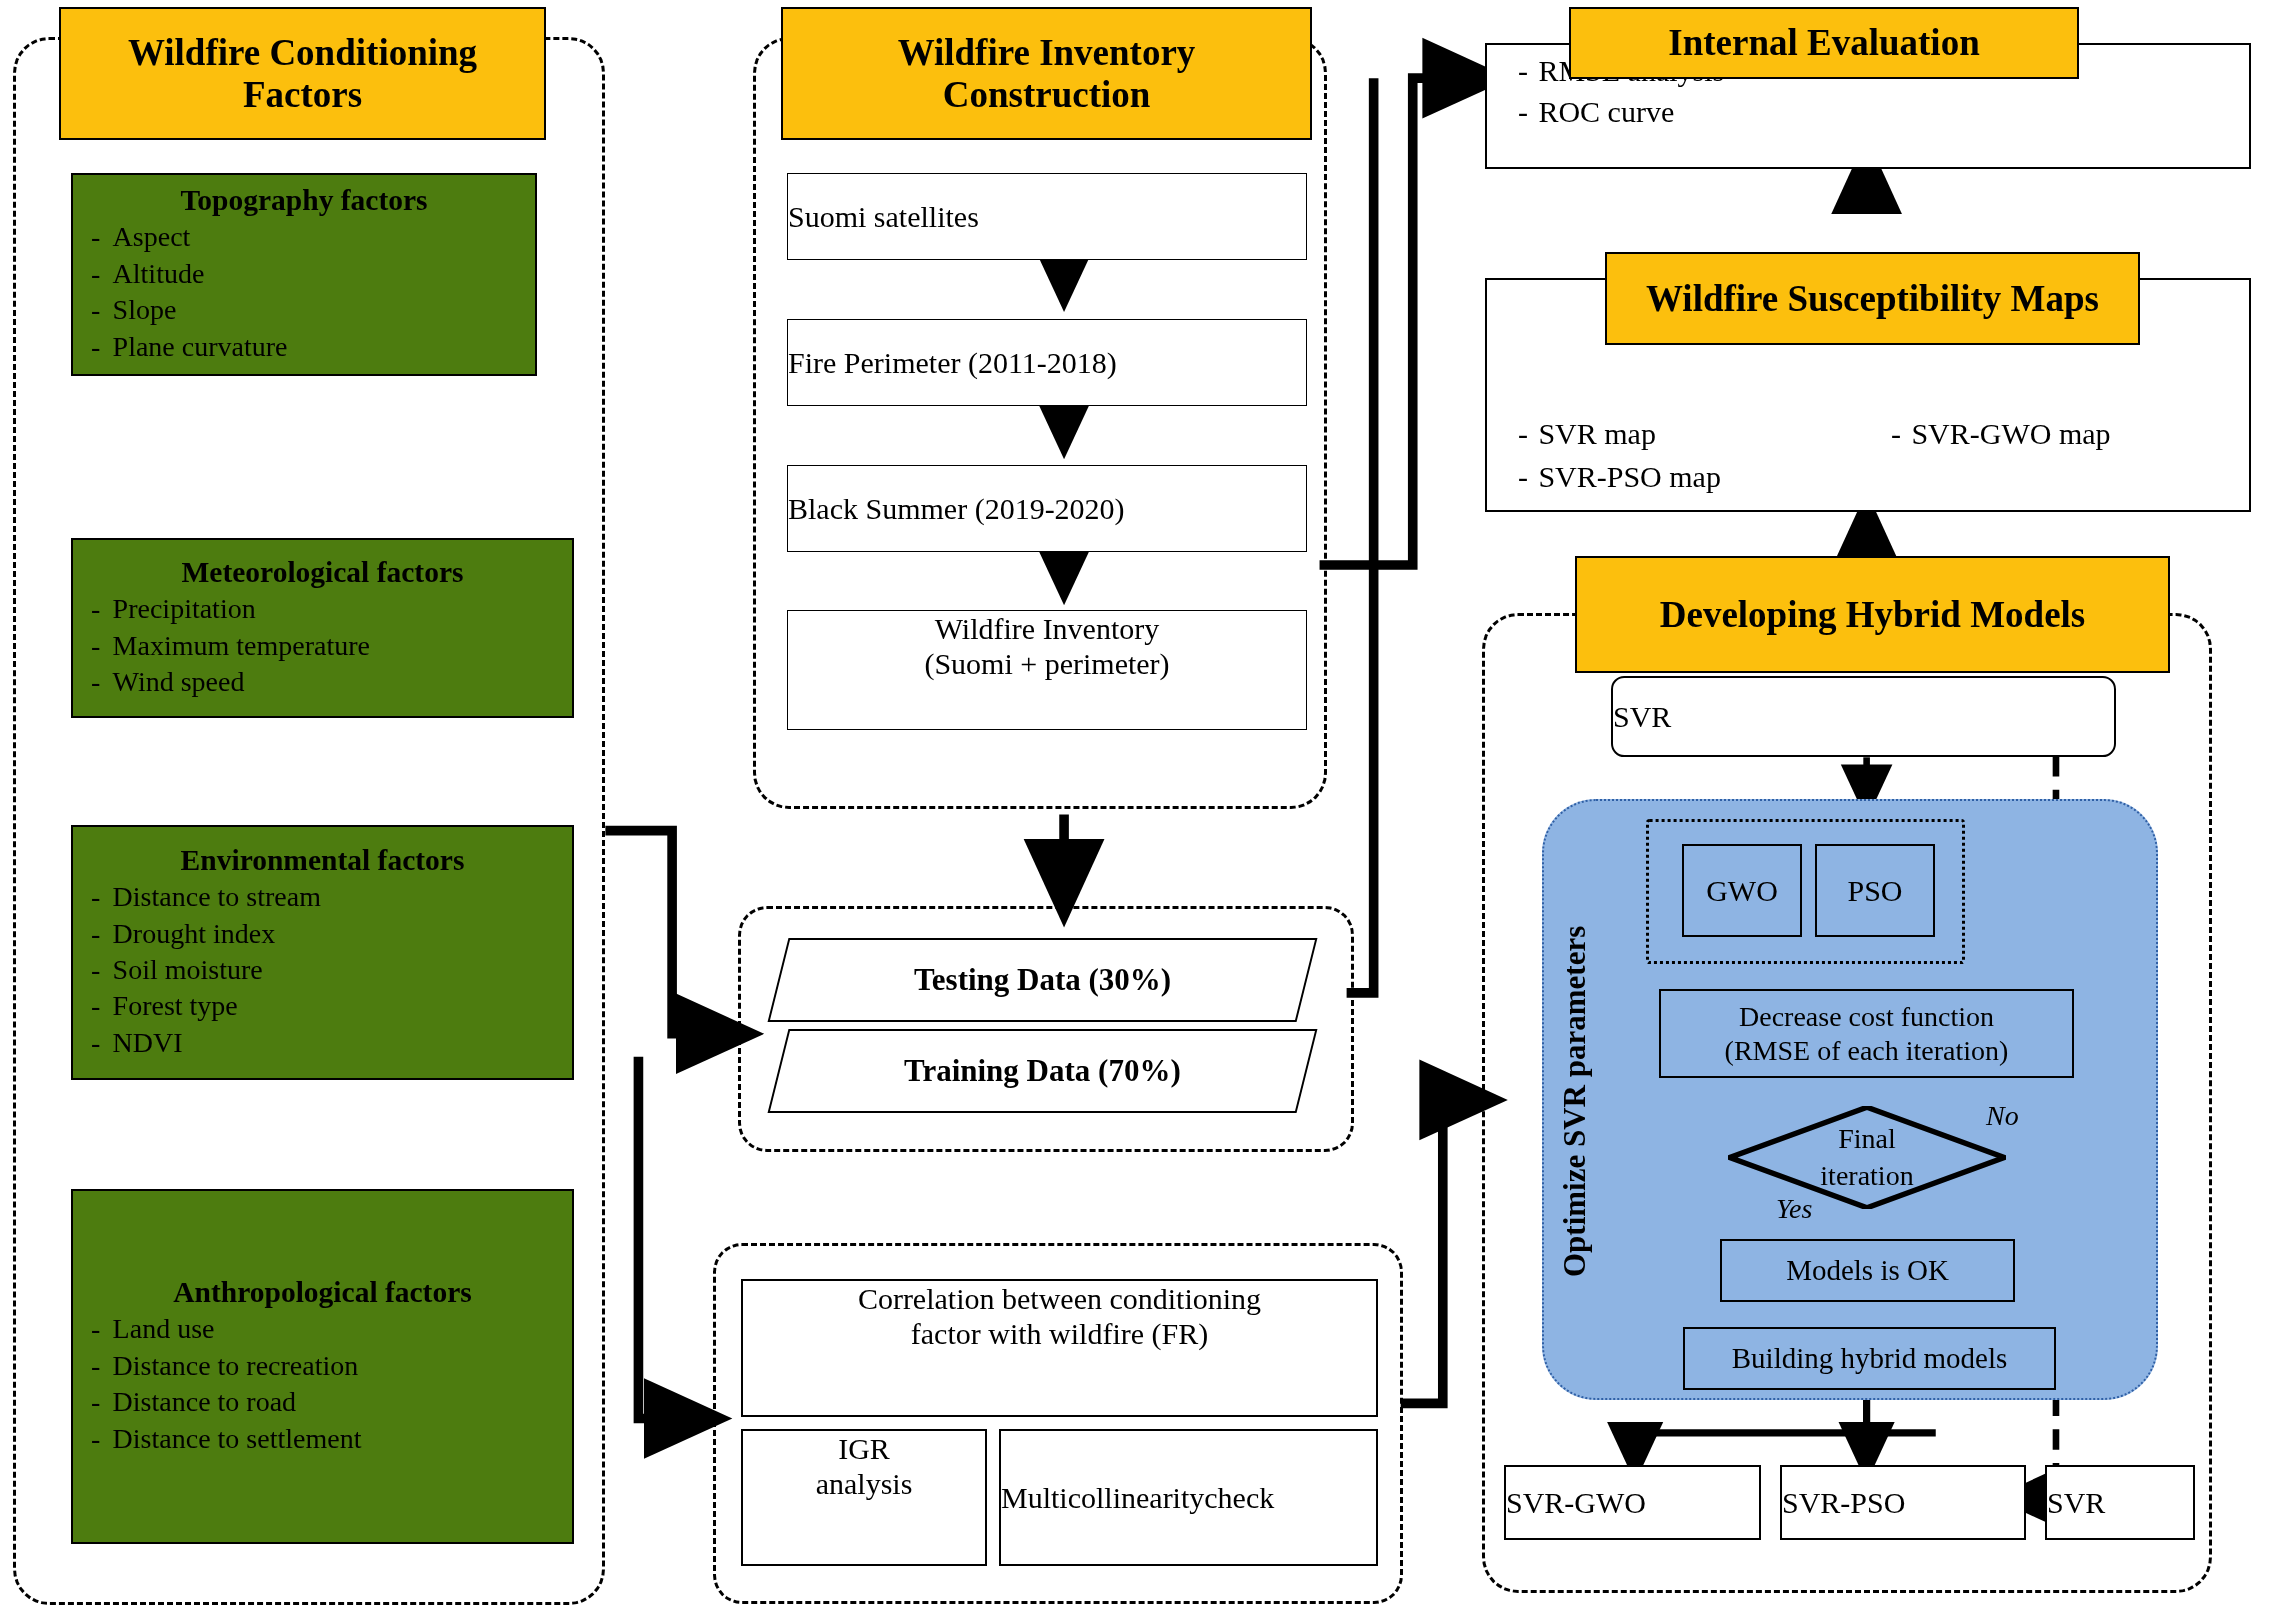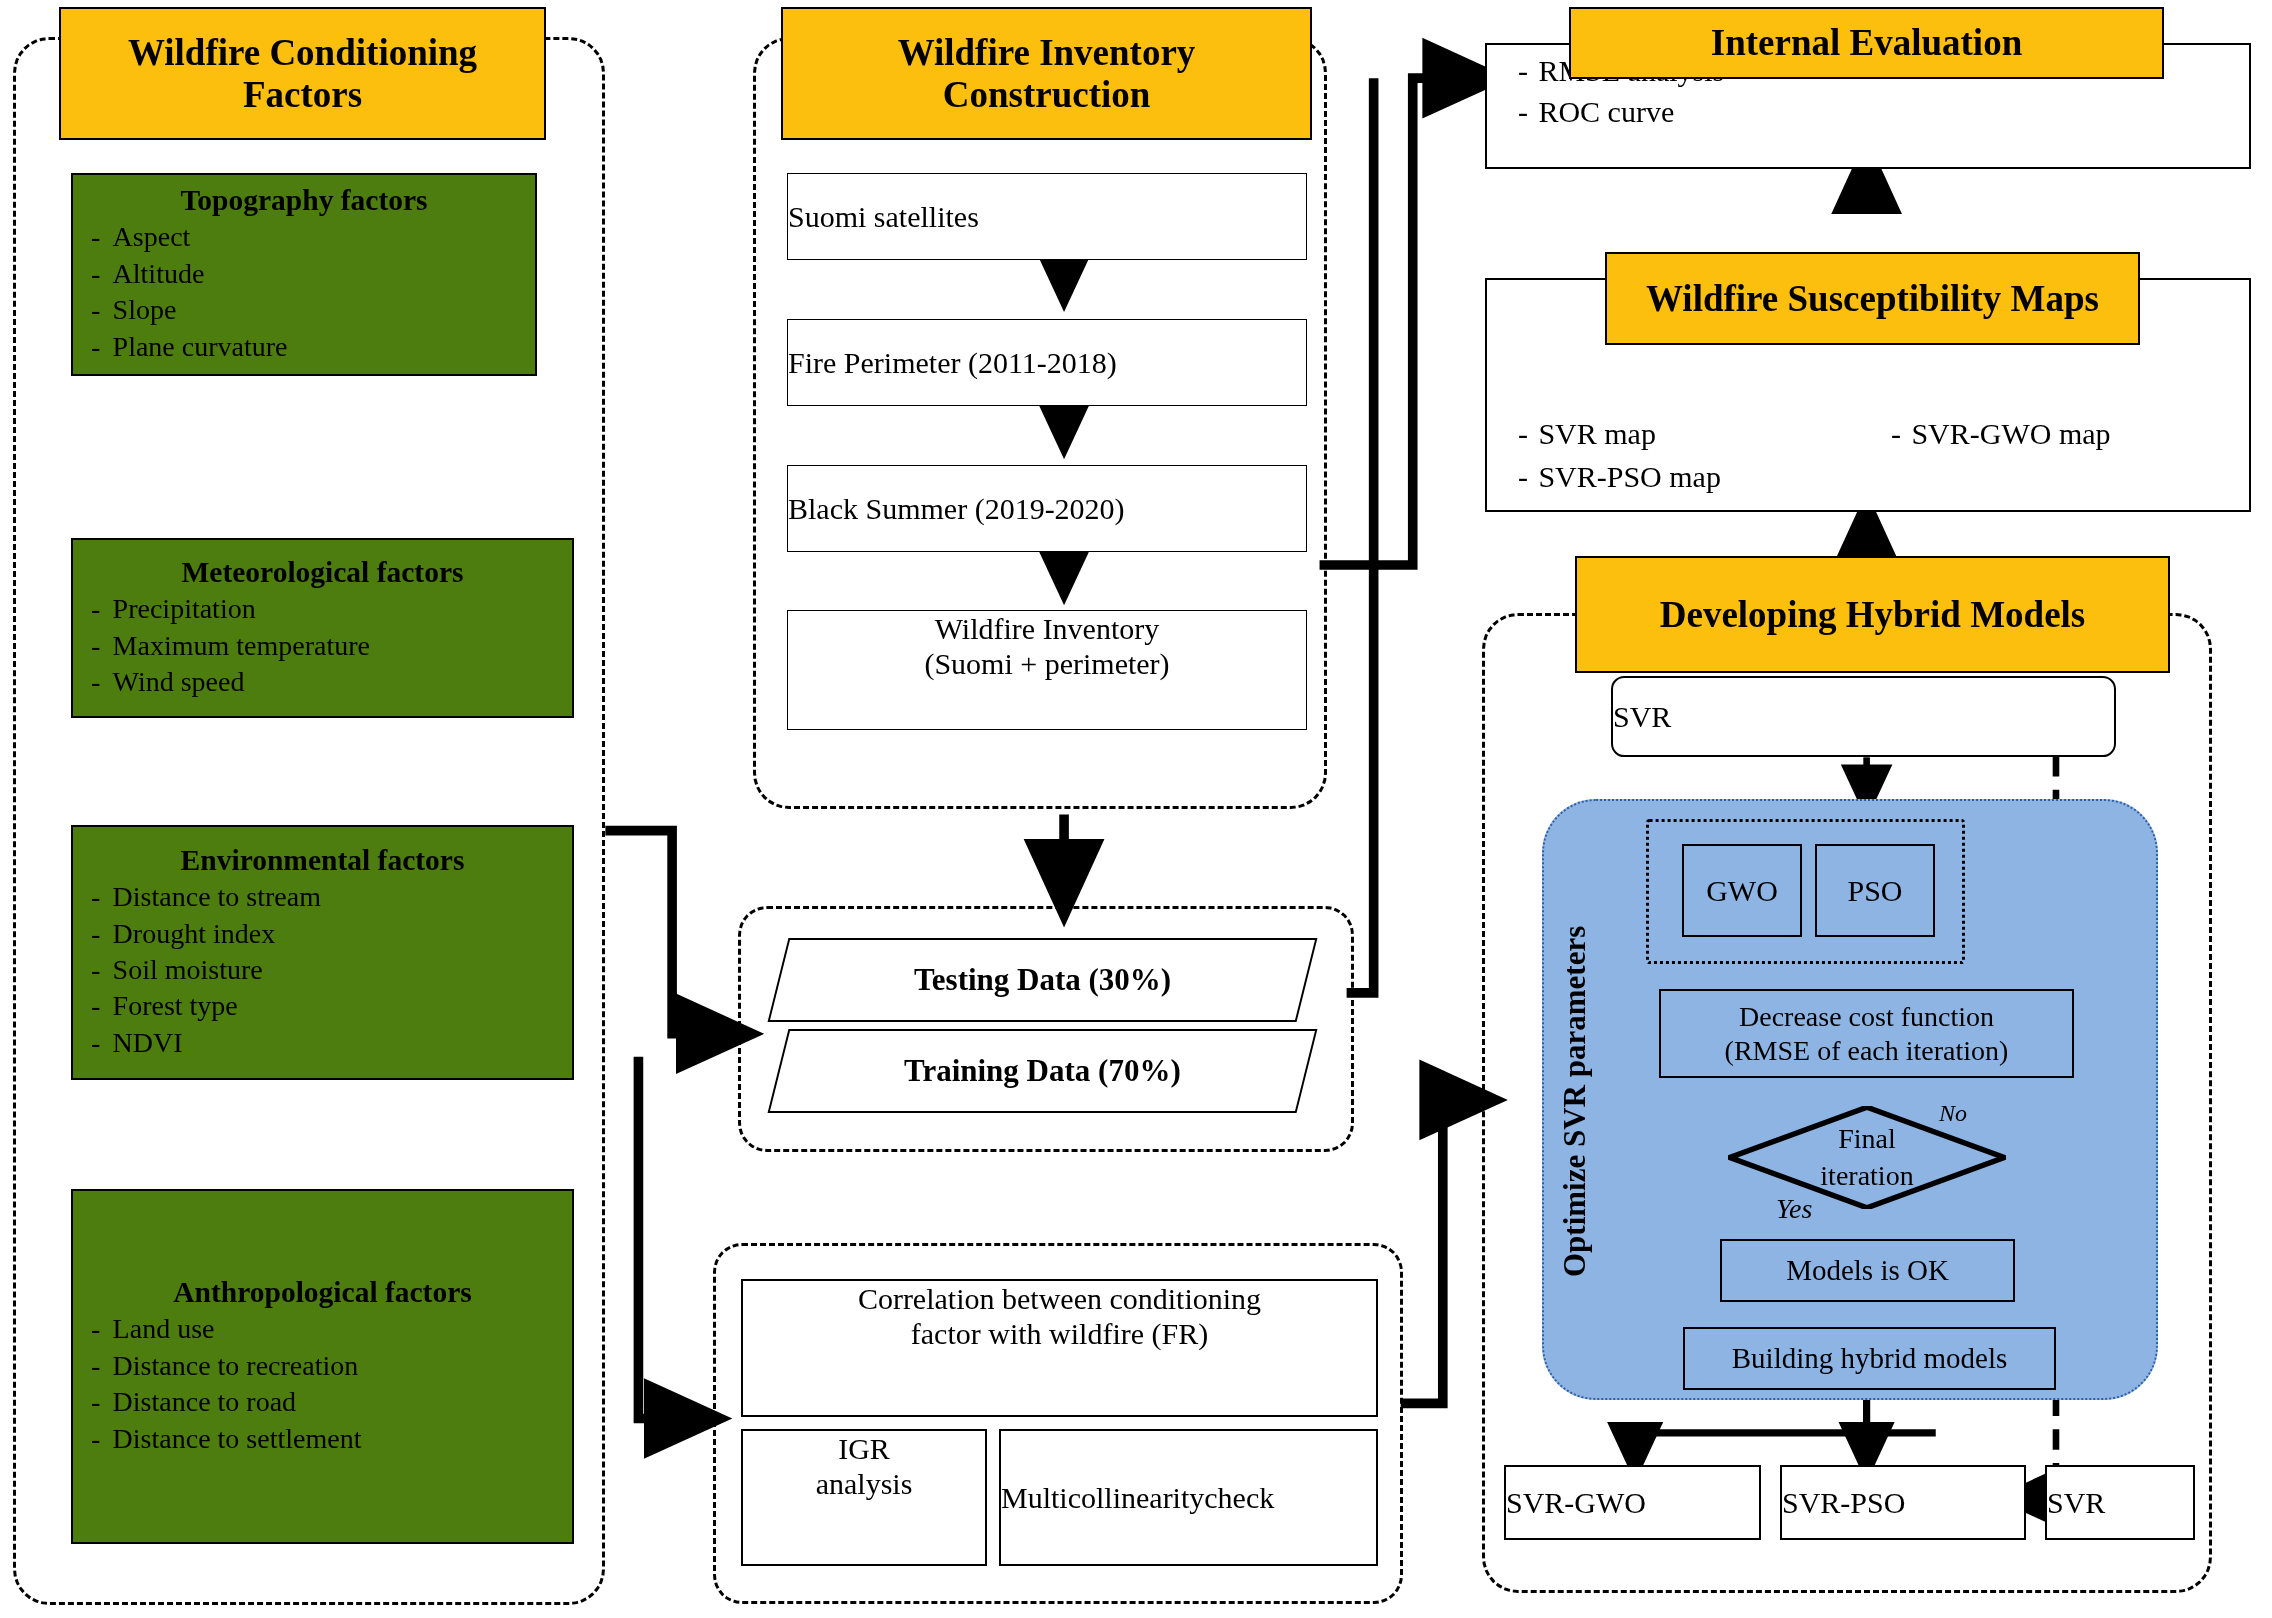--- a/index.html
+++ b/index.html
@@ -316,21 +316,21 @@
   <div class="abs box" style="left:1485px;top:43px;width:766px;height:126px;font-size:30px;justify-content:flex-start;align-items:flex-start;padding:8.4px 0 0 20.4px;flex-direction:column;">
     <div style="display:flex;">
         <span style="width:31px;">-</span>
         <span>RMSE analysis</span>
       </div>
     <div style="display:flex;margin-top:4.8px;">
         <span style="width:31px;">-</span>
         <span>ROC curve</span>
       </div>
   </div>
-  <div class="abs hdr" style="left:1569px;top:7.2px;width:595px;height:72px;font-size:37px;padding:0 2px;">
+  <div class="abs hdr" style="left:1569px;top:7.2px;width:510px;height:72px;font-size:37px;padding:0 2px;">
     <span>Internal Evaluation</span>
   </div>
 
   <div class="abs box" style="left:1485px;top:278px;width:766px;height:234px;font-size:30px;justify-content:flex-end;align-items:flex-start;padding:0 0 15.6px 20.4px;flex-direction:column;">
     <div style="display:flex;width:100%;">
       <div style="display:flex;width:373px;">
           <span style="width:31px;">-</span>
           <span>SVR map</span>
         </div>
       <div style="display:flex;">
@@ -380,21 +380,21 @@
   <div class="abs diamond" style="left:1728px;top:1106px;width:278px;height:103px;">
     <svg width="278" height="103" viewBox="0 0 462 172" style="position:absolute;left:0;top:0;">
       <polygon points="231,2 460,86 231,170 2,86" fill="none" stroke="#000" stroke-width="9"></polygon>
     </svg>
     <div class="label" style="font-size:28px;">
       <span>Final</span>
       <span>iteration</span>
     </div>
   </div>
 
-  <div class="abs lbl" style="left:1939px;top:1100px;font-size:24px;">
+  <div class="abs lbl" style="left:1986px;top:1100px;font-size:28px;">
     <span>No</span>
   </div>
   <div class="abs lbl" style="left:1776px;top:1193px;font-size:28px;">
     <span>Yes</span>
   </div>
 
   <div class="abs bluebox" style="left:1720px;top:1239px;width:295px;height:63px;font-size:29px;">
     <span>Models is OK</span>
   </div>
 

